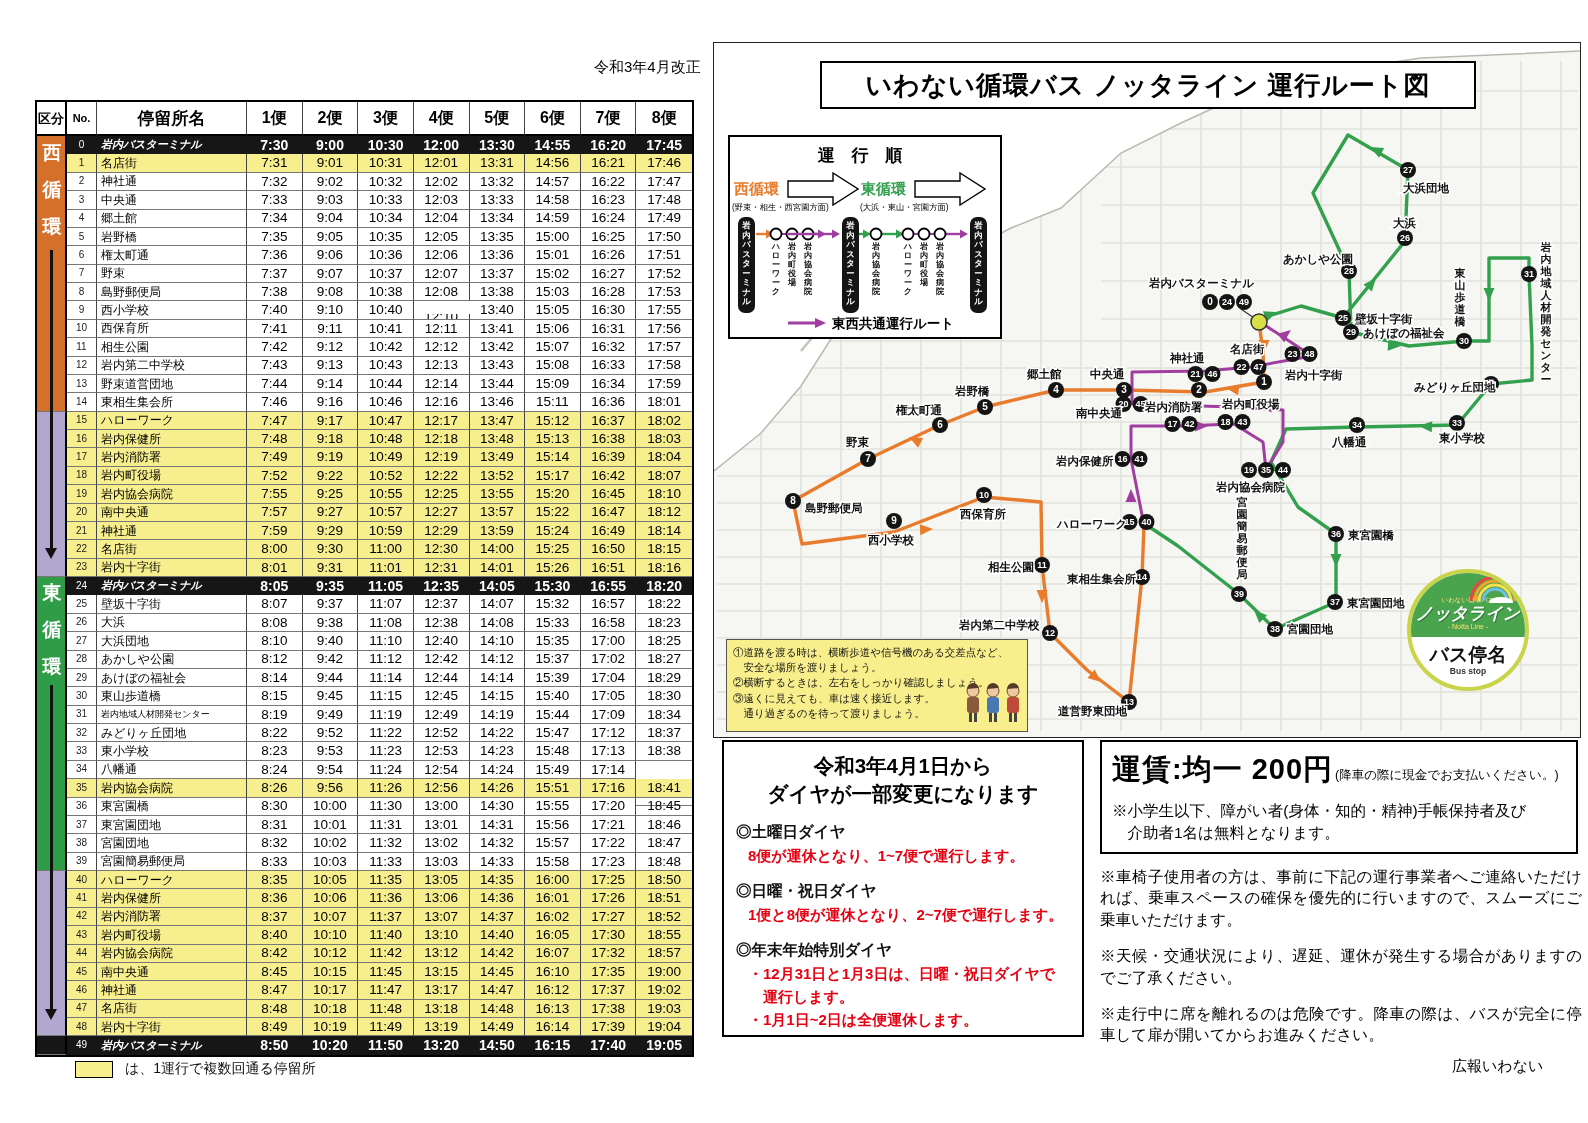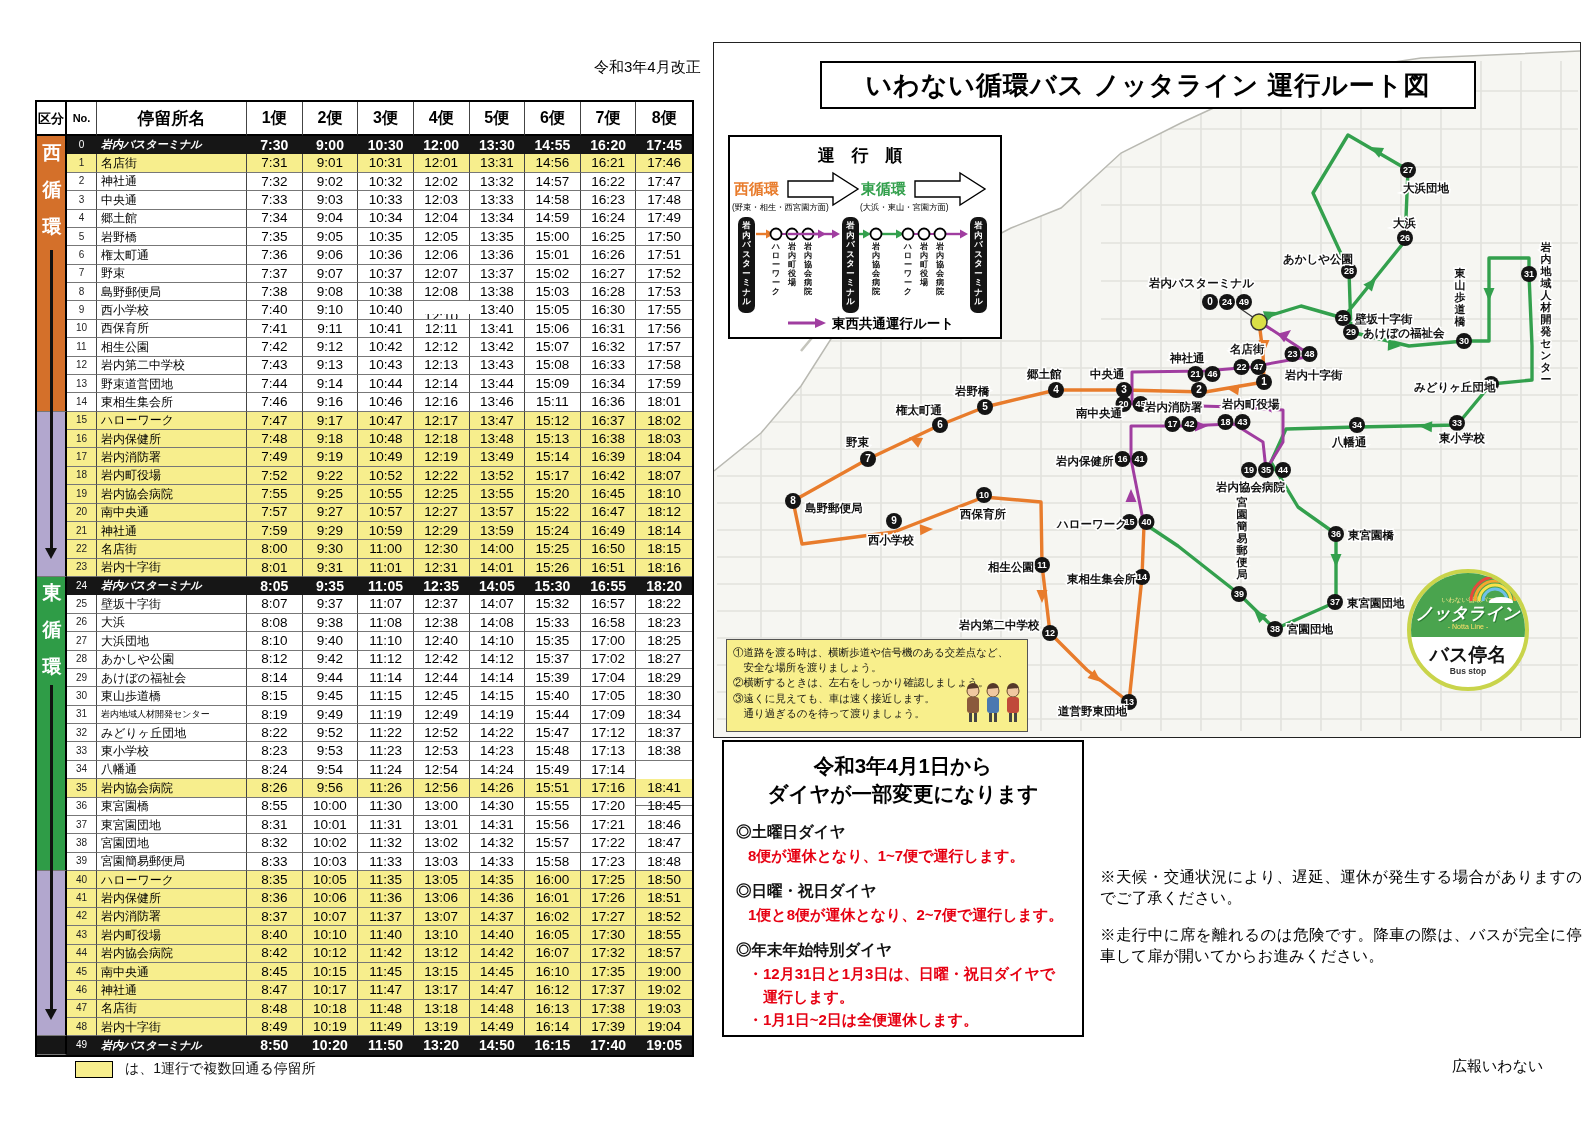--- a/index.html
+++ b/index.html
@@ -453,21 +453,21 @@
         <div class="c time yellow" style="grid-area: 37 / 4;">8:26</div>
         <div class="c time yellow" style="grid-area: 37 / 5;">9:56</div>
         <div class="c time yellow" style="grid-area: 37 / 6;">11:26</div>
         <div class="c time yellow" style="grid-area: 37 / 7;">12:56</div>
         <div class="c time yellow" style="grid-area: 37 / 8;">14:26</div>
         <div class="c time yellow" style="grid-area: 37 / 9;">15:51</div>
         <div class="c time yellow" style="grid-area: 37 / 10;">17:16</div>
         <div class="c time yellow last" style="grid-area: 37 / 11;">18:41</div>
         <div class="c no" style="grid-area: 38 / 2;">36</div>
         <div class="c name" style="grid-area: 38 / 3;">東宮園橋</div>
-        <div class="c time" style="grid-area: 38 / 4;">8:55</div>
+        <div class="c time" style="grid-area: 38 / 4;">8:30</div>
         <div class="c time" style="grid-area: 38 / 5;">10:00</div>
         <div class="c time" style="grid-area: 38 / 6;">11:30</div>
         <div class="c time" style="grid-area: 38 / 7;">13:00</div>
         <div class="c time" style="grid-area: 38 / 8;">14:30</div>
         <div class="c time" style="grid-area: 38 / 9;">15:55</div>
         <div class="c time" style="grid-area: 38 / 10;">17:20</div>
         <div class="c time last" style="grid-area: 38 / 11;">18:45</div>
         <div class="c no" style="grid-area: 39 / 2;">37</div>
         <div class="c name" style="grid-area: 39 / 3;">東宮園団地</div>
         <div class="c time" style="grid-area: 39 / 4;">8:31</div>
@@ -1001,19 +1001,28 @@
         <div class="red">8便が運休となり、1~7便で運行します。</div>
         <div class="hdg">◎日曜・祝日ダイヤ</div>
         <div class="red">1便と8便が運休となり、2~7便で運行します。</div>
         <div class="hdg">◎年末年始特別ダイヤ</div>
         <div class="red">・12月31日と1月3日は、日曜・祝日ダイヤで</div>
         <div class="red">　運行します。</div>
         <div class="red">・1月1日~2日は全便運休します。</div>
       </div>
   </div>
 
+  <div id="fare-box">
+    <div id="fare-main">
+      <span class="big">運賃:均一 200円</span>
+      <span class="sm">(降車の際に現金でお支払いください。)</span>
+    </div>
+    <div id="fare-free">※小学生以下、障がい者(身体・知的・精神)手帳保持者及び
+　介助者1名は無料となります。</div>
+  </div>
   <div id="fare-notes">
+      <div class="p">※車椅子使用者の方は、事前に下記の運行事業者へご連絡いただければ、乗車スペースの確保を優先的に行いますので、スムーズにご乗車いただけます。</div>
       <div class="p">※天候・交通状況により、遅延、運休が発生する場合がありますのでご了承ください。</div>
       <div class="p">※走行中に席を離れるのは危険です。降車の際は、バスが完全に停車して扉が開いてからお進みください。</div>
     </div>
 
   <div id="credit">広報いわない</div>
 </div>
 
 </body></html>

